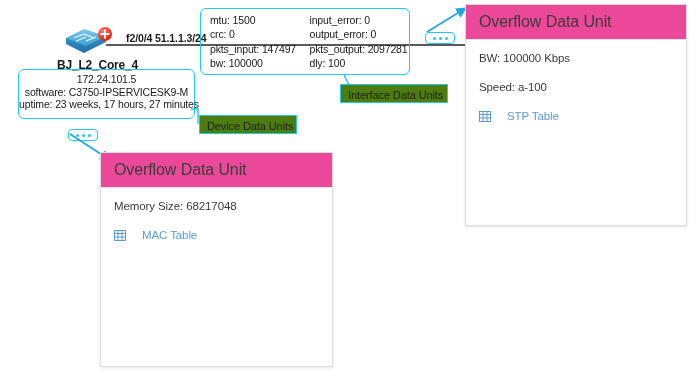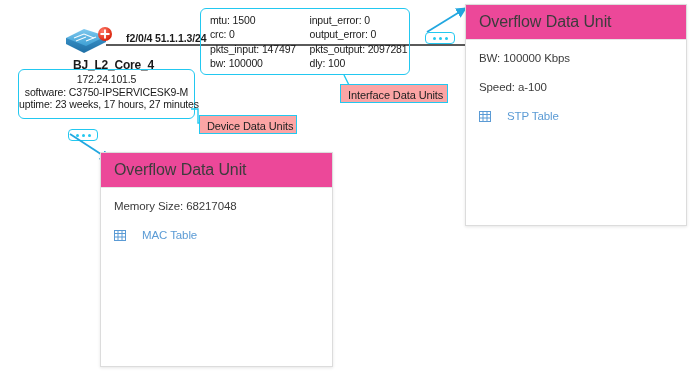--- a/index.html
+++ b/index.html
@@ -59,21 +59,21 @@
     border-radius:4px;background:#fff;box-sizing:border-box;
     display:flex;align-items:center;justify-content:center;gap:3px;
   }
   .ellipsis-handle i{
     display:block;width:3px;height:3px;border-radius:50%;
     background:#22c8f0;
   }
 
   
   .callout{
-    position:absolute;background:#fca5a5;border:1.4px solid #22c8f0;
+    position:absolute;background:#4d7c0f;border:1.4px solid #22c8f0;
     font-size:11px;color:#222;padding:4px 7px;white-space:nowrap;
     box-sizing:border-box;letter-spacing:-0.1px;
   }
 
   
   .panel{
     position:absolute;background:#ffffff;border:1px solid #dcdcdc;
     box-sizing:border-box;
     box-shadow:0 1px 3px rgba(0,0,0,0.10);
   }
@@ -134,21 +134,21 @@
         <path d="M22,15 L32,11"></path>
       </g>
 
       <circle cx="41" cy="8" r="7" fill="url(#badgeg)"></circle>
       <path d="M41,4.2 L41,11.8 M37.2,8 L44.8,8" stroke="#fff" stroke-width="1.9" stroke-linecap="round"></path>
     </svg>
   </div>
 
   <div class="link-label" style="left:126px;top:32px;">f2/0/4 51.1.1.3/24</div>
 
-  <div class="device-name" style="left:73px;top:58px;">BJ_L2_Core_4</div>
+  <div class="device-name" style="left:57px;top:58px;">BJ_L2_Core_4</div>
 
   <div class="data-box" style="left:200px;top:8px;width:210px;height:67px;">
     <div class="if-grid">
       <div class="cell">mtu: 1500</div>
       <div class="cell">input_error: 0</div>
       <div class="cell">crc: 0</div>
       <div class="cell">output_error: 0</div>
       <div class="cell">pkts_input: 147497</div>
       <div class="cell">pkts_output: 2097281</div>
       <div class="cell">bw: 100000</div>

